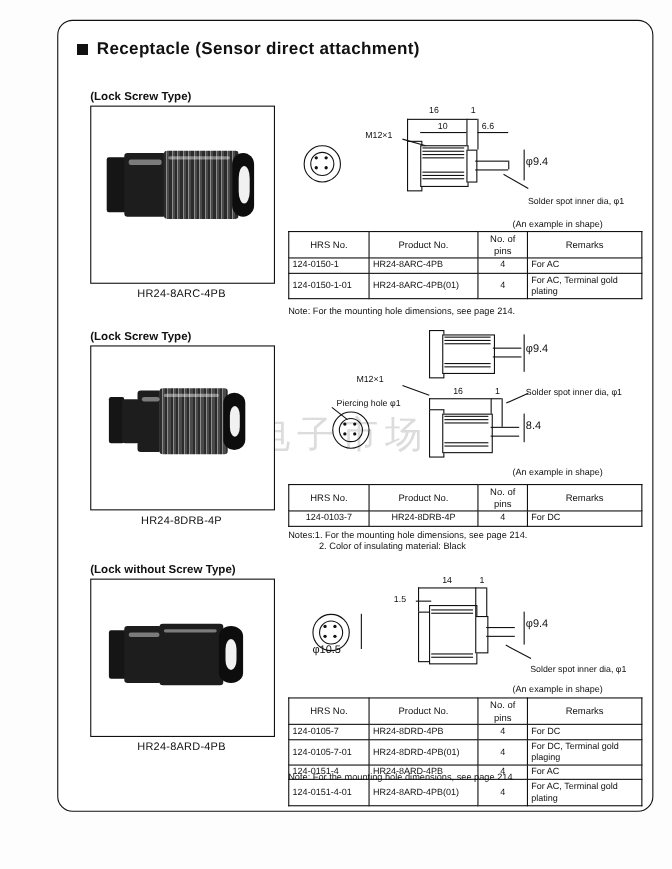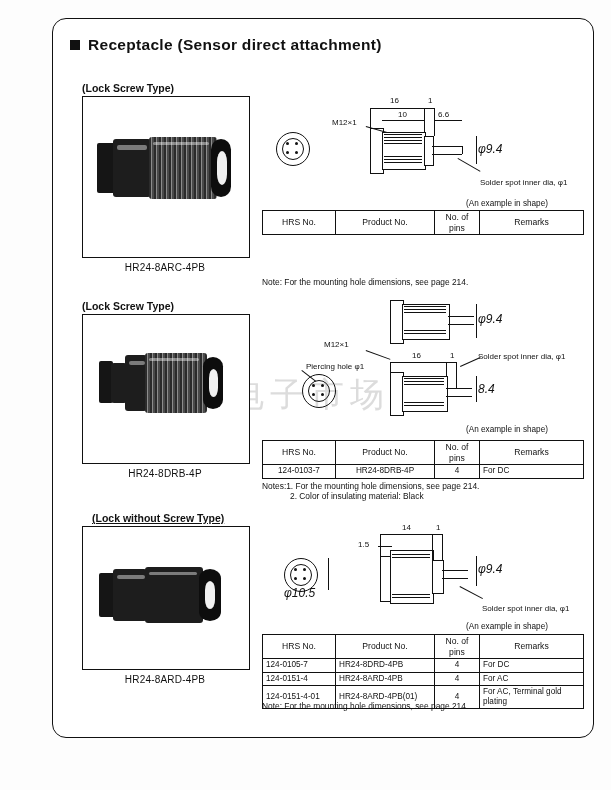--- a/index.html
+++ b/index.html
@@ -66,21 +66,21 @@
   }
   .conn .hole{
     position:absolute; background:#f1f1f1; border-radius:50%/32%;
   }
   
   .draw{position:absolute;}
   .ln{position:absolute; background:#111;}
   .lnh{height:1px;}
   .lnv{width:1px;}
   .dim{position:absolute; font-size:8px;}
-  .dimv{position:absolute; font-size:12px;font-style:italic;}
+  .dimv{position:absolute; font-size:10px;}
   .arrowtxt{position:absolute;font-size:8px;}
   .circ{
     position:absolute; border:1px solid #111; border-radius:50%;
   }
   .pin{
     position:absolute; background:#111; border-radius:50%;
   }
   .shape{
     position:absolute; border:1px solid #111; background:#fff;
   }
@@ -193,20 +193,32 @@
   <table class="spec" style="left:262px; top:210px; width:322px;">
     <thead>
       <tr>
         <th style="width:66px">HRS No.</th>
         <th style="width:92px">Product No.</th>
         <th style="width:38px">No. of pins</th>
         <th>Remarks</th>
       </tr>
     </thead>
     <tbody>
+      <tr>
+        <td>124-0150-1</td>
+        <td>HR24-8ARC-4PB</td>
+        <td class="c">4</td>
+        <td>For AC</td>
+      </tr>
+      <tr>
+        <td>124-0150-1-01</td>
+        <td>HR24-8ARC-4PB(01)</td>
+        <td class="c">4</td>
+        <td>For AC, Terminal gold plating</td>
+      </tr>
     </tbody>
   </table>
   <div class="note" style="left:262px; top:277px;">Note:  For the mounting hole dimensions, see page 214.</div>
 
   <div class="sec-label" style="left:82px; top:300px;">(Lock Screw Type)</div>
 
   <div class="photo-box" style="left:82px; top:314px; width:166px; height:148px;">
     <div class="conn" style="left:16px; top:28px; width:138px; height:78px;">
       <div class="flange" style="left:0px; top:18px; width:14px; height:42px;"></div>
       <div class="body" style="left:12px; top:20px; width:16px; height:40px;"></div>
@@ -287,21 +299,21 @@
         <td class="c">124-0103-7</td>
         <td class="c">HR24-8DRB-4P</td>
         <td class="c">4</td>
         <td>For DC</td>
       </tr>
     </tbody>
   </table>
   <div class="note" style="left:262px; top:481px;">Notes:1.  For the mounting hole dimensions, see page 214.</div>
   <div class="note" style="left:290px; top:491px;">2.  Color of insulating material: Black</div>
 
-  <div class="sec-label" style="left:92px; top:512px;text-decoration:underline;">(Lock without Screw Type)</div>
+  <div class="sec-label" style="left:82px; top:512px;">(Lock without Screw Type)</div>
 
   <div class="photo-box" style="left:82px; top:526px; width:166px; height:142px;">
     <div class="conn" style="left:16px; top:30px; width:138px; height:74px;">
       <div class="flange" style="left:0px; top:16px; width:16px; height:44px;"></div>
       <div class="body" style="left:14px; top:12px; width:34px; height:52px;"></div>
       <div class="body" style="left:46px; top:10px; width:58px; height:56px;"></div>
       <div class="cap" style="left:100px; top:12px; width:22px; height:52px;"></div>
       <div class="hole" style="left:106px; top:24px; width:10px; height:28px;"></div>
       <div class="hl" style="left:18px; top:18px; width:28px; height:4px;"></div>
       <div class="hl" style="left:50px; top:15px; width:48px; height:3px;"></div>
@@ -358,20 +370,26 @@
       </tr>
     </thead>
     <tbody>
       <tr>
         <td>124-0105-7</td>
         <td>HR24-8DRD-4PB</td>
         <td class="c">4</td>
         <td>For DC</td>
       </tr>
       <tr>
+        <td>124-0105-7-01</td>
+        <td>HR24-8DRD-4PB(01)</td>
+        <td class="c">4</td>
+        <td>For DC, Terminal gold plaging</td>
+      </tr>
+      <tr>
         <td>124-0151-4</td>
         <td>HR24-8ARD-4PB</td>
         <td class="c">4</td>
         <td>For AC</td>
       </tr>
       <tr>
         <td>124-0151-4-01</td>
         <td>HR24-8ARD-4PB(01)</td>
         <td class="c">4</td>
         <td>For AC, Terminal gold plating</td>

